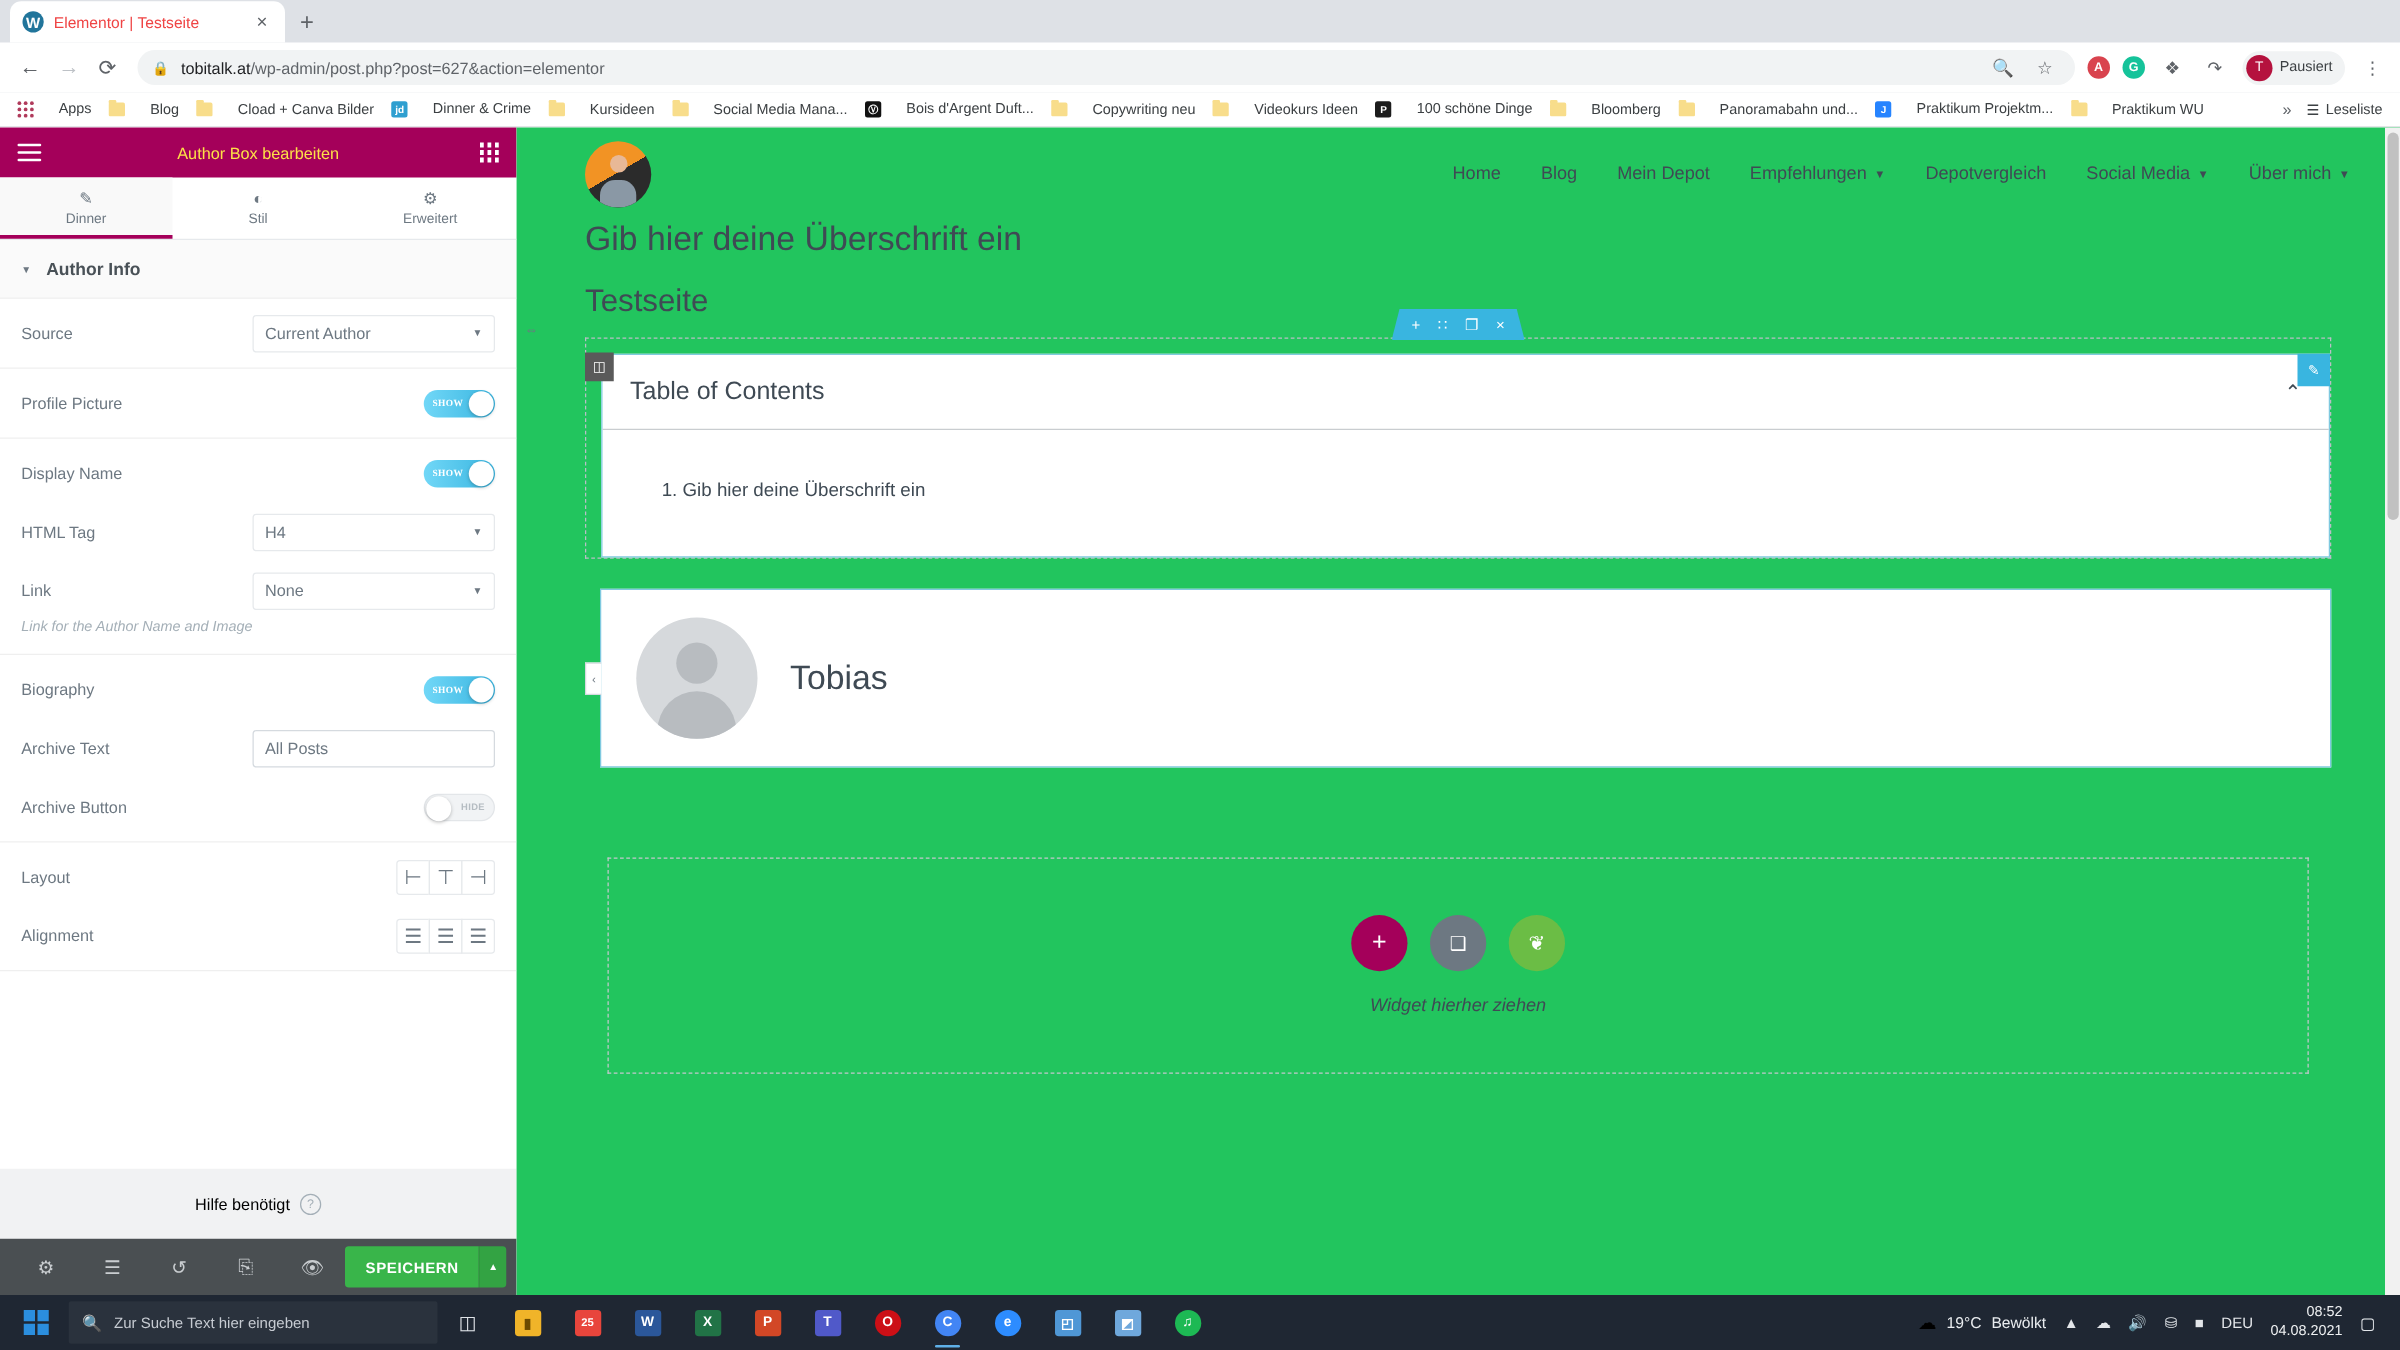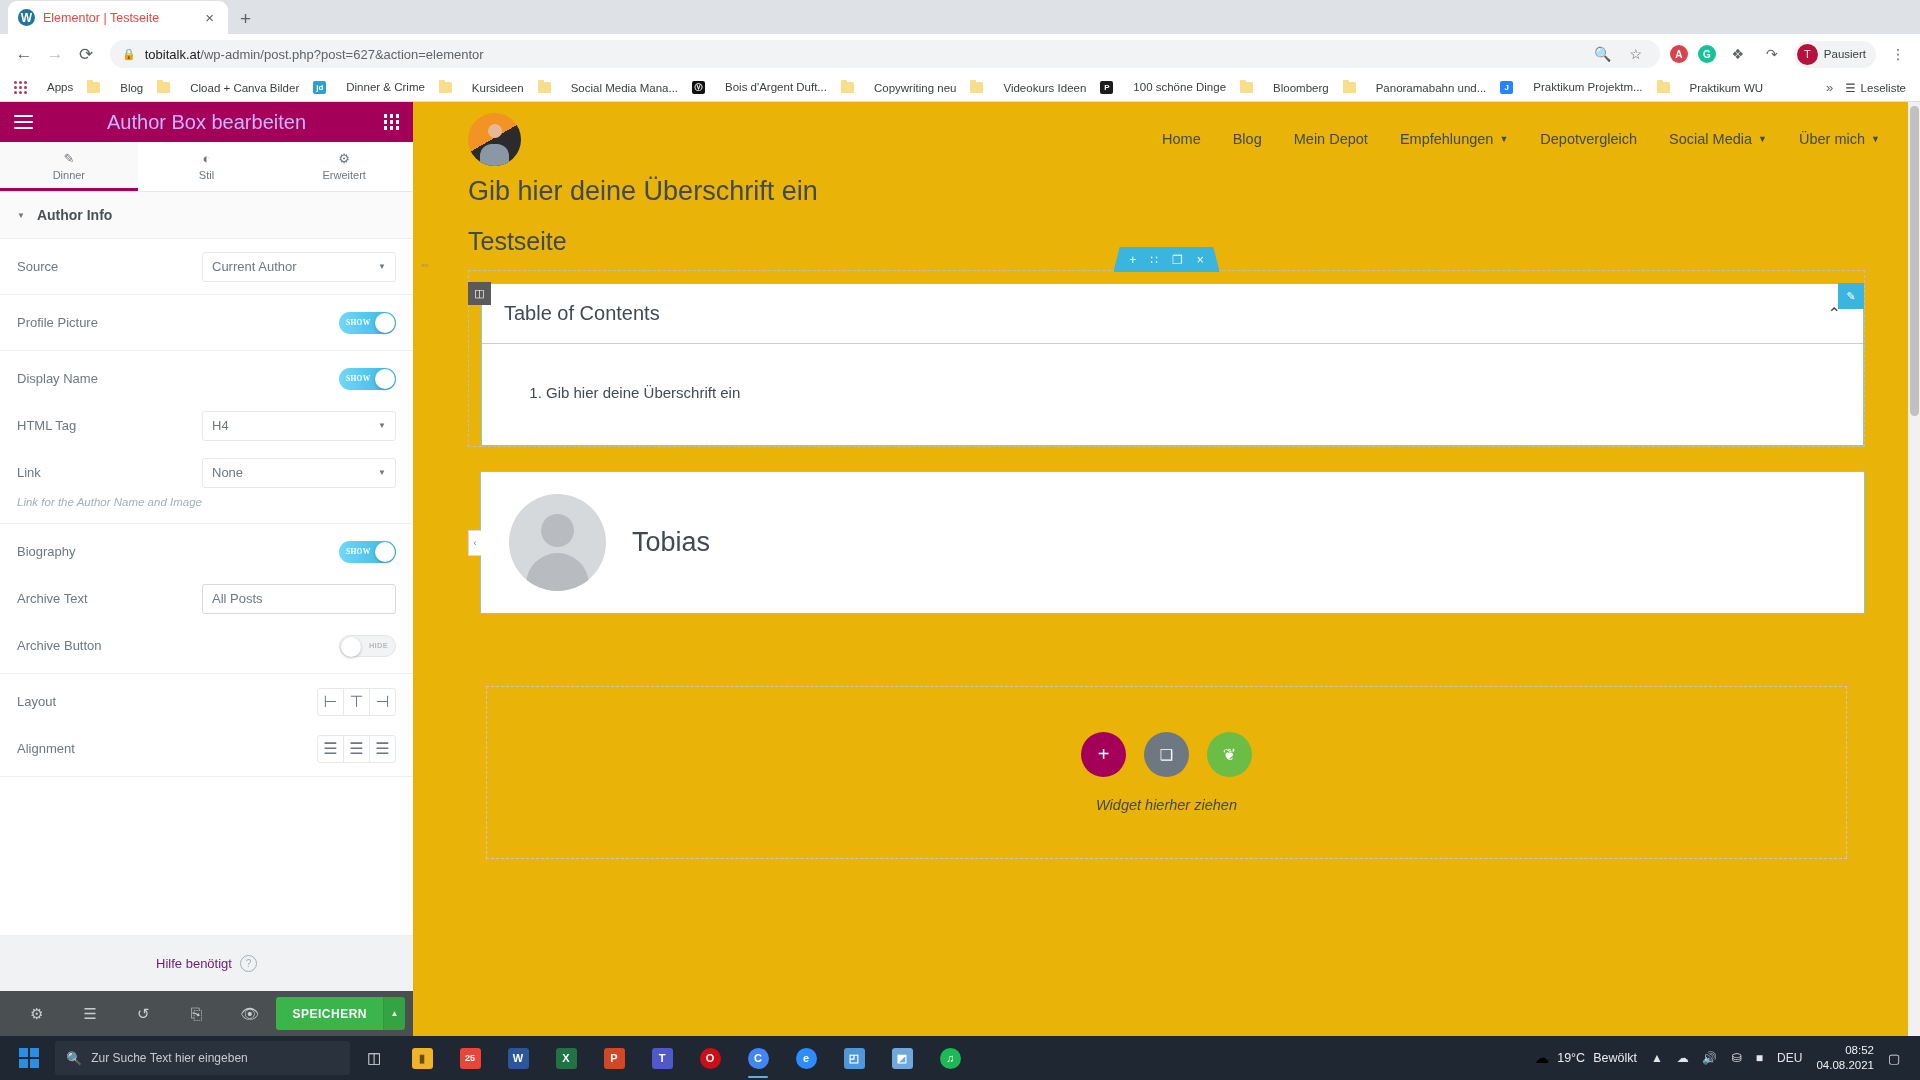--- a/index.html
+++ b/index.html
@@ -67,21 +67,21 @@
   .reading { display: flex; align-items: center; gap: 5px; font-size: 11.5px; color: #3c4043; cursor: pointer; }
 
   
   .page { display: flex; height: 934px; position: relative; background: #fff; }
 
   
   .panel { width: 413px; height: 934px; background: #fff; display: flex; flex-direction: column; position: relative; z-index: 5; }
   .panel-header { height: 40px; background: #a4005a; display: flex; align-items: center; padding: 0 14px; position: relative; }
   .hamburger { display: flex; flex-direction: column; gap: 3.5px; cursor: pointer; }
   .hamburger i { display: block; width: 19px; height: 2.5px; background: #fff; border-radius: 1px; }
-  .panel-title { position: absolute; left: 0; right: 0; text-align: center; color: #c4b5fd; font-size: 20px; pointer-events: none; }
+  .panel-title { position: absolute; left: 0; right: 0; text-align: center; color: #fde047; font-size: 13px; pointer-events: none; }
   .apps9 { margin-left: auto; display: grid; grid-template-columns: repeat(3,3.5px); grid-template-rows: repeat(3,3.5px); gap: 2.5px; cursor: pointer; }
   .apps9 i { background: #fff; width: 3.5px; height: 3.5px; display: block; }
 
   .panel-tabs { display: flex; height: 50px; background: #fff; border-bottom: 1px solid #e6e9ec; }
   .ptab { flex: 1; display: flex; flex-direction: column; align-items: center; justify-content: center; gap: 4px; cursor: pointer; position: relative; }
   .ptab .pt-ico { font-size: 13px; color: #6d7882; line-height: 1; }
   .ptab .pt-lbl { font-size: 11px; color: #6d7882; }
   .ptab.active { background: #f9f9f9; }
   .ptab.active::after { content: ""; position: absolute; bottom: 0; left: 0; right: 0; height: 3px; background: #a4005a; }
 
@@ -123,37 +123,37 @@
   .btngrp { display: flex; }
   .btngrp .gb {
     width: 27px; height: 28px; border: 1px solid #e6e9ec; margin-left: -1px;
     background: #fff; display: flex; align-items: center; justify-content: center;
     cursor: pointer; color: #6d7882;
   }
   .btngrp .gb:first-child { margin-left: 0; border-radius: 3px 0 0 3px; }
   .btngrp .gb:last-child { border-radius: 0 3px 3px 0; }
 
   .help-area { height: 56px; background: #f1f2f3; display: flex; align-items: center; justify-content: center; gap: 8px; }
-  .help-txt { font-size: 13px; color: #701a75; }
+  .help-txt { font-size: 13px; color: #000000; }
   .help-q { width: 17px; height: 17px; border-radius: 50%; border: 1.4px solid #a4afb7; color: #a4afb7; font-size: 10px; display: flex; align-items: center; justify-content: center; cursor: pointer; }
 
   .panel-footer { height: 45px; background: #4a4f52; display: flex; align-items: center; padding: 0 0 0 10px; }
   .foot-ico { flex: 1; display: flex; align-items: center; justify-content: center; color: #c9cdd0; font-size: 15px; cursor: pointer; }
   .save-wrap { display: flex; height: 33px; margin-right: 8px; }
   .save-btn {
     background: #39b54a; color: #fff; font-size: 12px; font-weight: bold;
     letter-spacing: .5px; padding: 0 16px; display: flex; align-items: center;
     border-radius: 3px 0 0 3px; cursor: pointer;
   }
   .save-caret { background: #33a343; color: #fff; width: 22px; display: flex; align-items: center; justify-content: center; border-radius: 0 3px 3px 0; font-size: 8px; cursor: pointer; border-left: 1px solid #2d9a3c; }
 
   .panel-resizer { position: absolute; left: 413px; top: 155px; width: 24px; height: 14px; display: flex; align-items: center; justify-content: center; color: #6d7882; font-size: 11px; cursor: col-resize; z-index: 30; }
 
   
-  .canvas { flex: 1; height: 934px; background: #eab308; position: relative; overflow: hidden; }
+  .canvas { flex: 1; height: 934px; background: #22c55e; position: relative; overflow: hidden; }
 
   .site-nav { height: 74px; display: flex; align-items: center; padding: 0 40px 0 55px; }
   .avatar-hdr {
     width: 53px; height: 53px; border-radius: 50%;
     background: linear-gradient(150deg,#f29324 48%, #2b2b2b 48%);
     position: relative; overflow: hidden; flex: 0 0 auto;
   }
   .avatar-hdr::after {
     content: ""; position: absolute; left: 12px; bottom: 0; width: 29px; height: 22px;
     background: #8a98a5; border-radius: 12px 12px 0 0;

